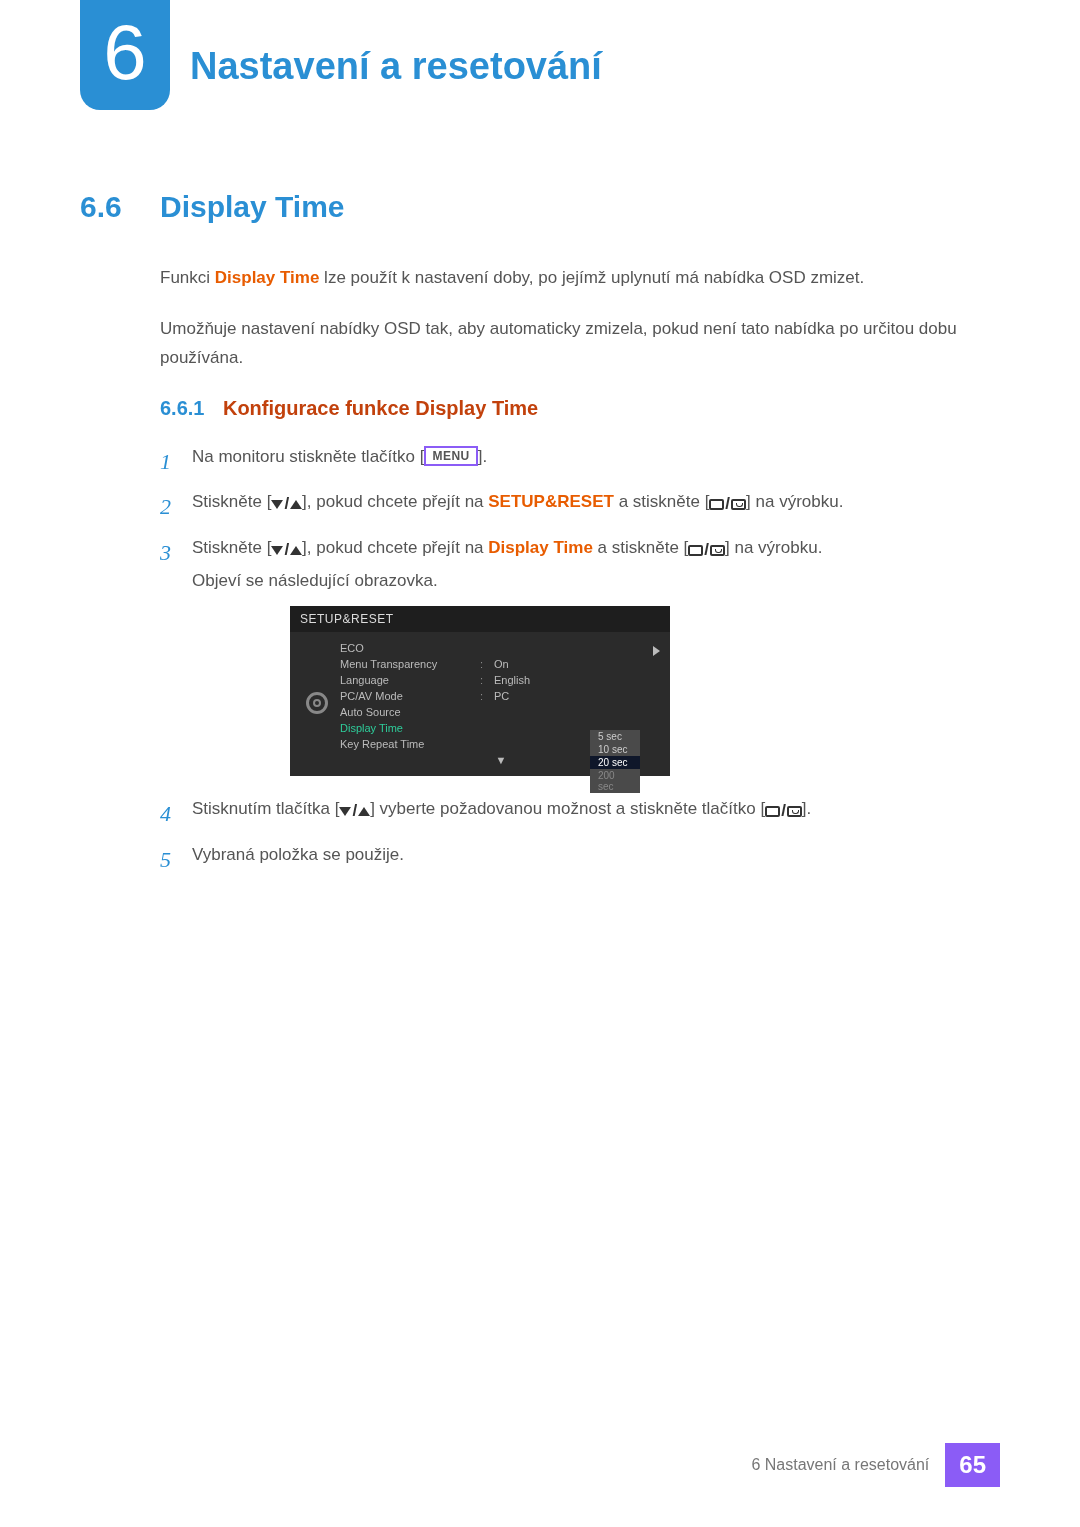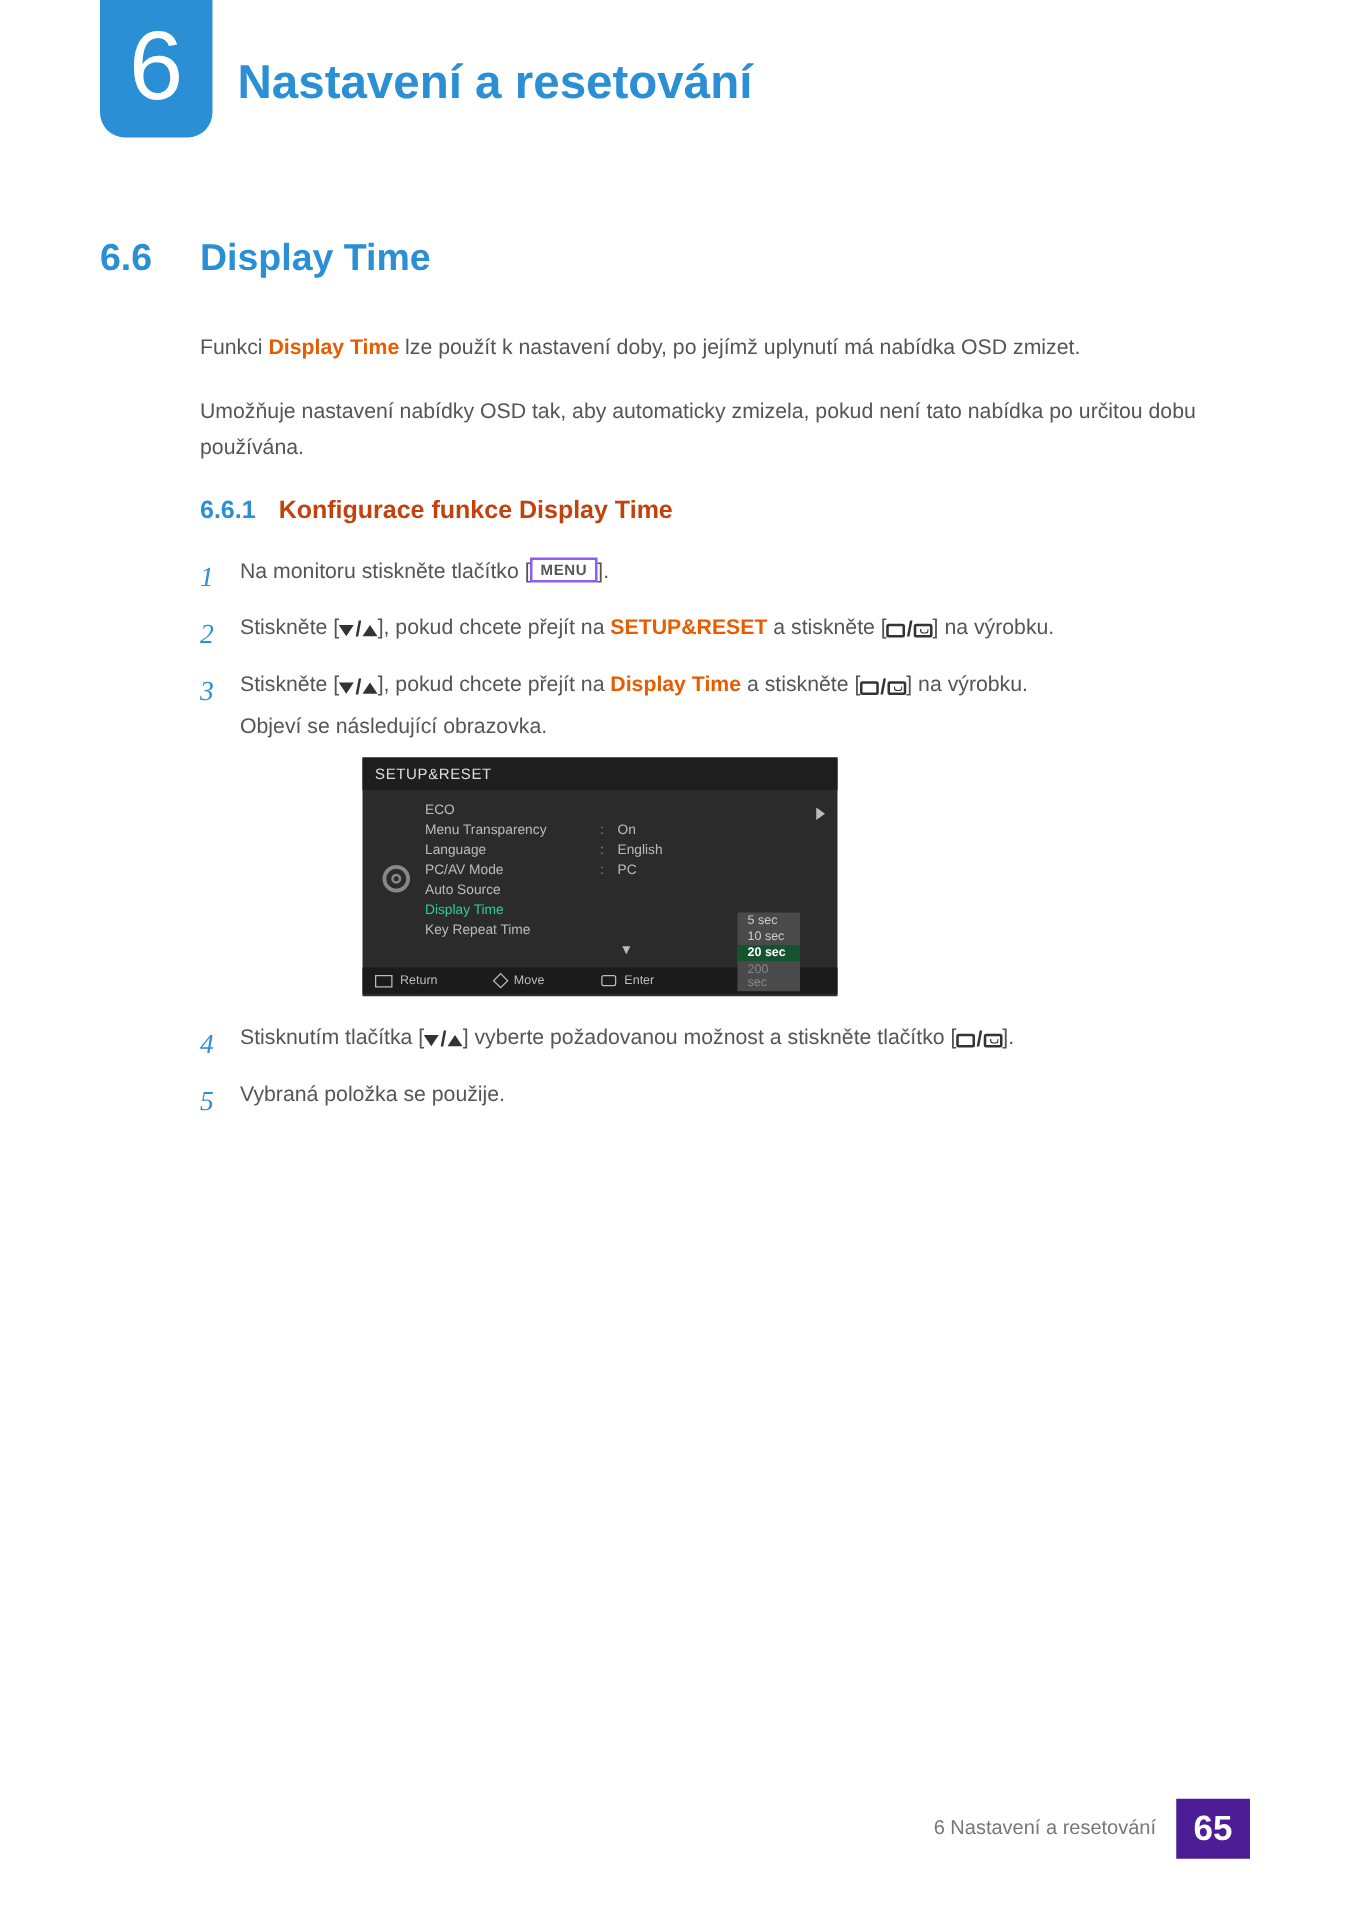--- a/index.html
+++ b/index.html
@@ -181,21 +181,21 @@
   }
   .osd-pop {
     position:absolute;
     right: 30px;
     top: 98px;
     background:#4a4a4a;
     font-size:10px;
     width: 50px;
   }
   .osd-pop div { padding:1px 8px; color:#ccc; }
-  .osd-pop .sel { background:#14532d; color:#fff;font-weight:bold; }
+  .osd-pop .sel { background:#0f172a; color:#fff; }
   .osd-pop .dim { color:#888; }
   .osd-footer {
     display:flex;
     background:#1b1b1b;
     padding: 5px 10px;
     font-size:10px;
     color:#bbb;
     gap: 46px;
     justify-content:flex-start;
   }
@@ -212,21 +212,21 @@
   .footer {
     position:absolute;
     bottom: 40px;
     right: 80px;
     display:flex;
     align-items:center;
     gap: 16px;
   }
   .footer-text { color:#777; font-size:16px;text-align:right; }
   .footer-page {
-    background:#4c1d95;color:#fff;padding:8px 14px;font-size:28px;font-weight:bold;
+    background:#8b5cf6;color:#fff;padding:8px 14px;font-size:24px;font-weight:bold;
   }
 </style>
 </head>
 <body>
 
 <div class="chapter-tab">6</div>
 <div class="chapter-title">Nastavení a resetování</div>
 
 <div class="content">
   <div class="section-row">
@@ -321,34 +321,20 @@
           <div class="osd-arrow-d">▼</div>
         </div>
         <div class="osd-arrow-r"></div>
         <div class="osd-pop">
           <div>5 sec</div>
           <div>10 sec</div>
           <div class="sel">20 sec</div>
           <div class="dim">200 sec</div>
         </div>
       </div>
-      <div class="osd-footer">
-        <span>
-            <span class="f-icon"></span>
-            <span>Return</span>
-          </span>
-        <span>
-            <span class="f-diamond"></span>
-            <span>Move</span>
-          </span>
-        <span>
-            <span class="f-enter"></span>
-            <span>Enter</span>
-          </span>
-      </div>
     </div>
 
     <div class="step">
       <div class="step-num">4</div>
       <div class="step-text">
         <span>Stisknutím tlačítka [</span><span class="icon-arrows">
             <span class="tri-down"></span>
             <span class="slash">/</span>
             <span class="tri-up"></span>
           </span><span>] vyberte požadovanou možnost a stiskněte tlačítko [</span><span class="icon-sources">

